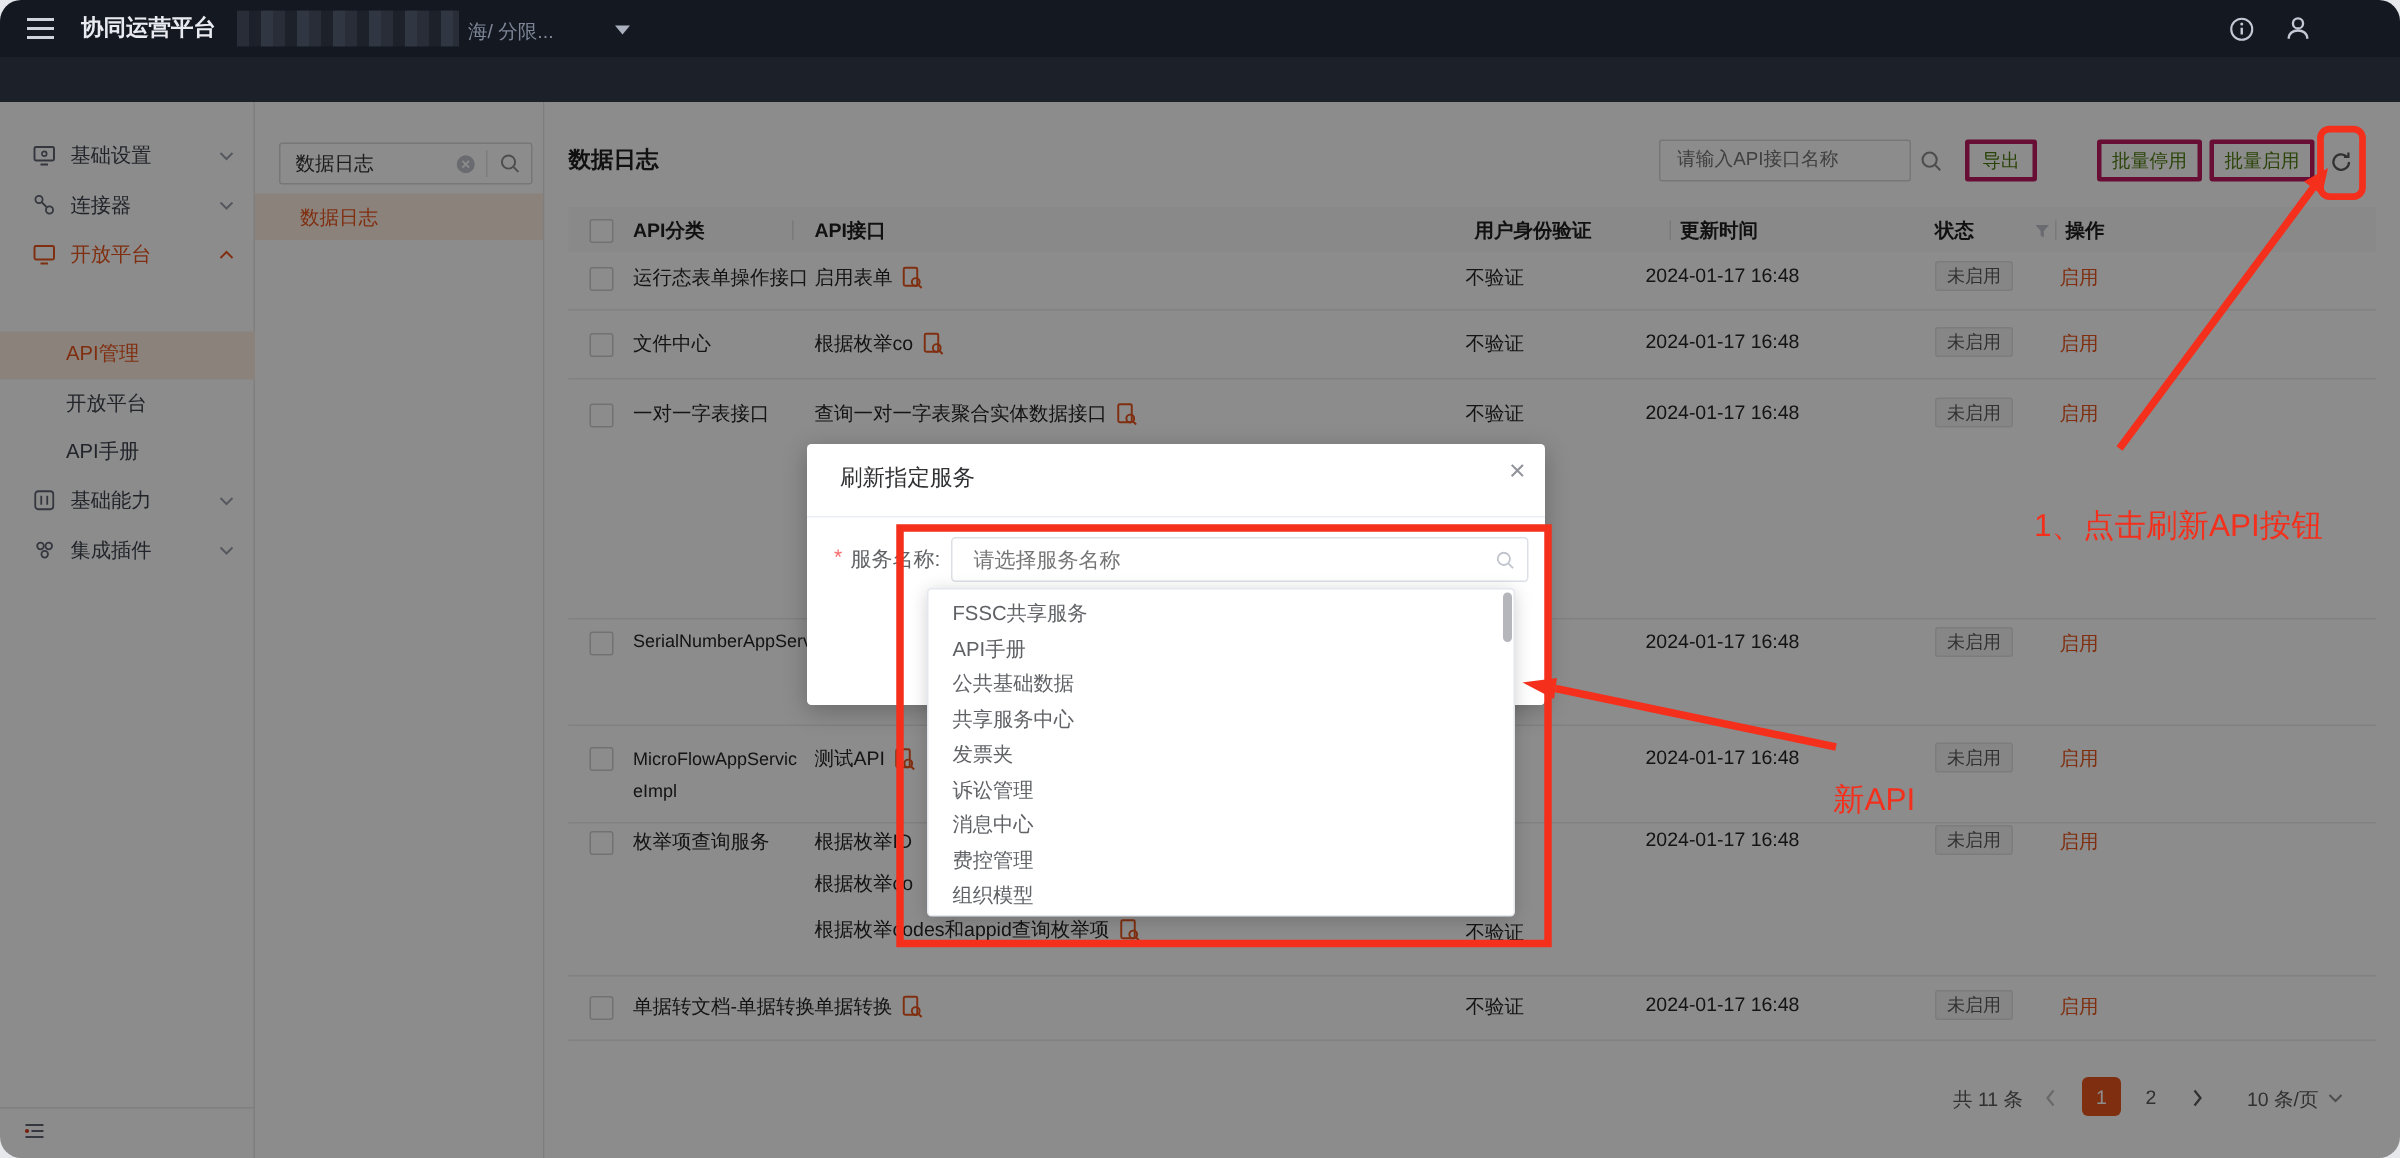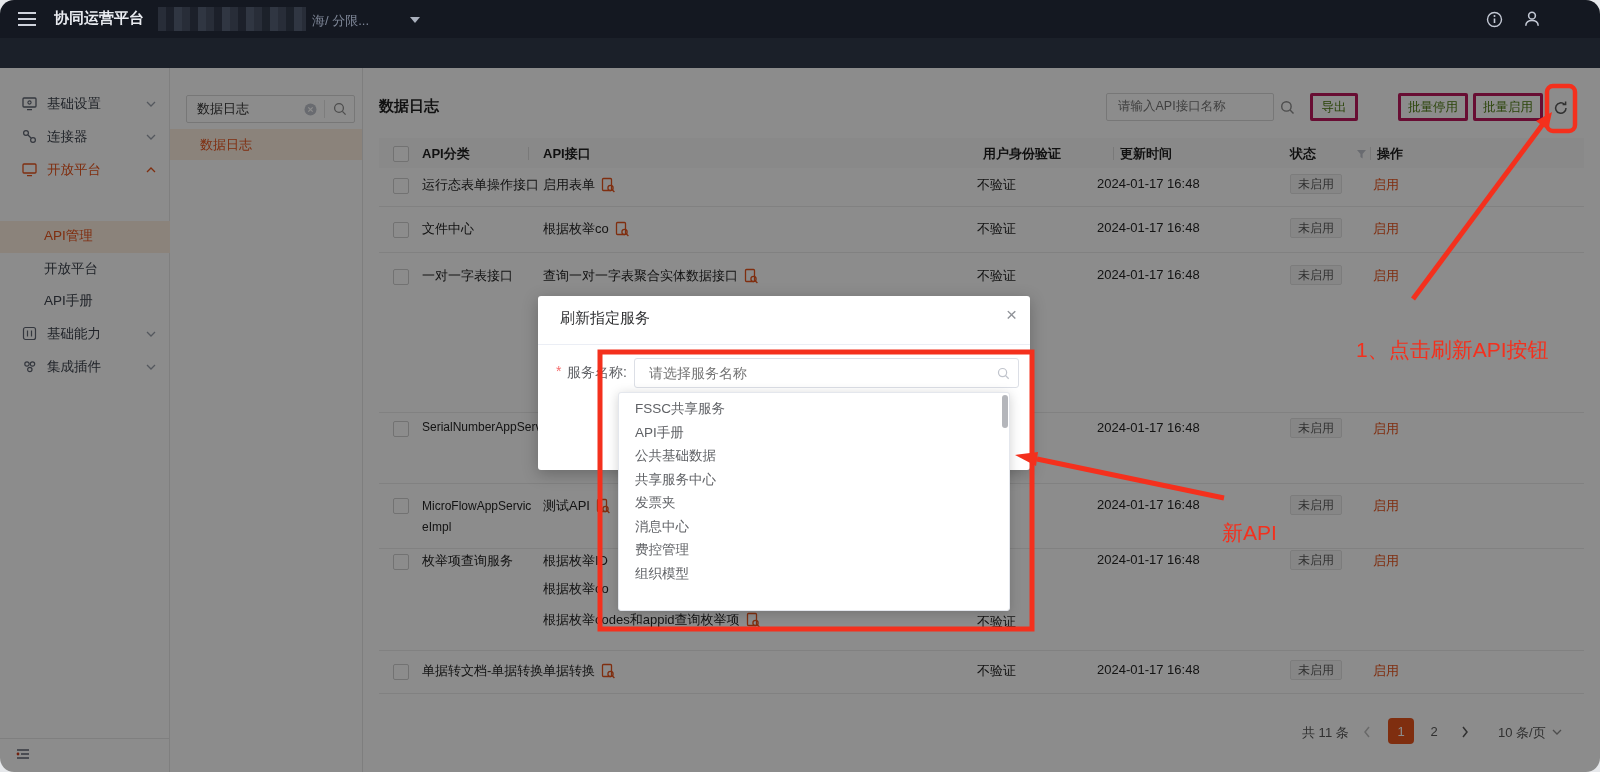--- a/index.html
+++ b/index.html
@@ -375,20 +375,21 @@
         </svg>
     </div>
   </div>
 
   <div class="a dropdown">
     <div class="opt">FSSC共享服务</div>
     <div class="opt">API手册</div>
     <div class="opt">公共基础数据</div>
     <div class="opt">共享服务中心</div>
     <div class="opt">发票夹</div>
+    <div class="opt">诉讼管理</div>
     <div class="opt">消息中心</div>
     <div class="opt">费控管理</div>
     <div class="opt">组织模型</div>
     <div class="a" style="left:383px;top:2px;width:6px;height:33px;background:#b4b6bb;border-radius:3px;"></div>
   </div>
 
   <svg class="a" style="left:0;top:0;z-index:70;pointer-events:none;" width="1600" height="772" viewBox="0 0 1600 772">
     <rect x="1547" y="86" width="28" height="45" rx="6" fill="none" stroke="#f4301d" stroke-width="4.5"></rect>
     <line x1="1413" y1="299" x2="1543" y2="124" stroke="#f4301d" stroke-width="5"></line>
     <polygon points="1552,112 1548,130 1536,121" fill="#f4301d"></polygon>

